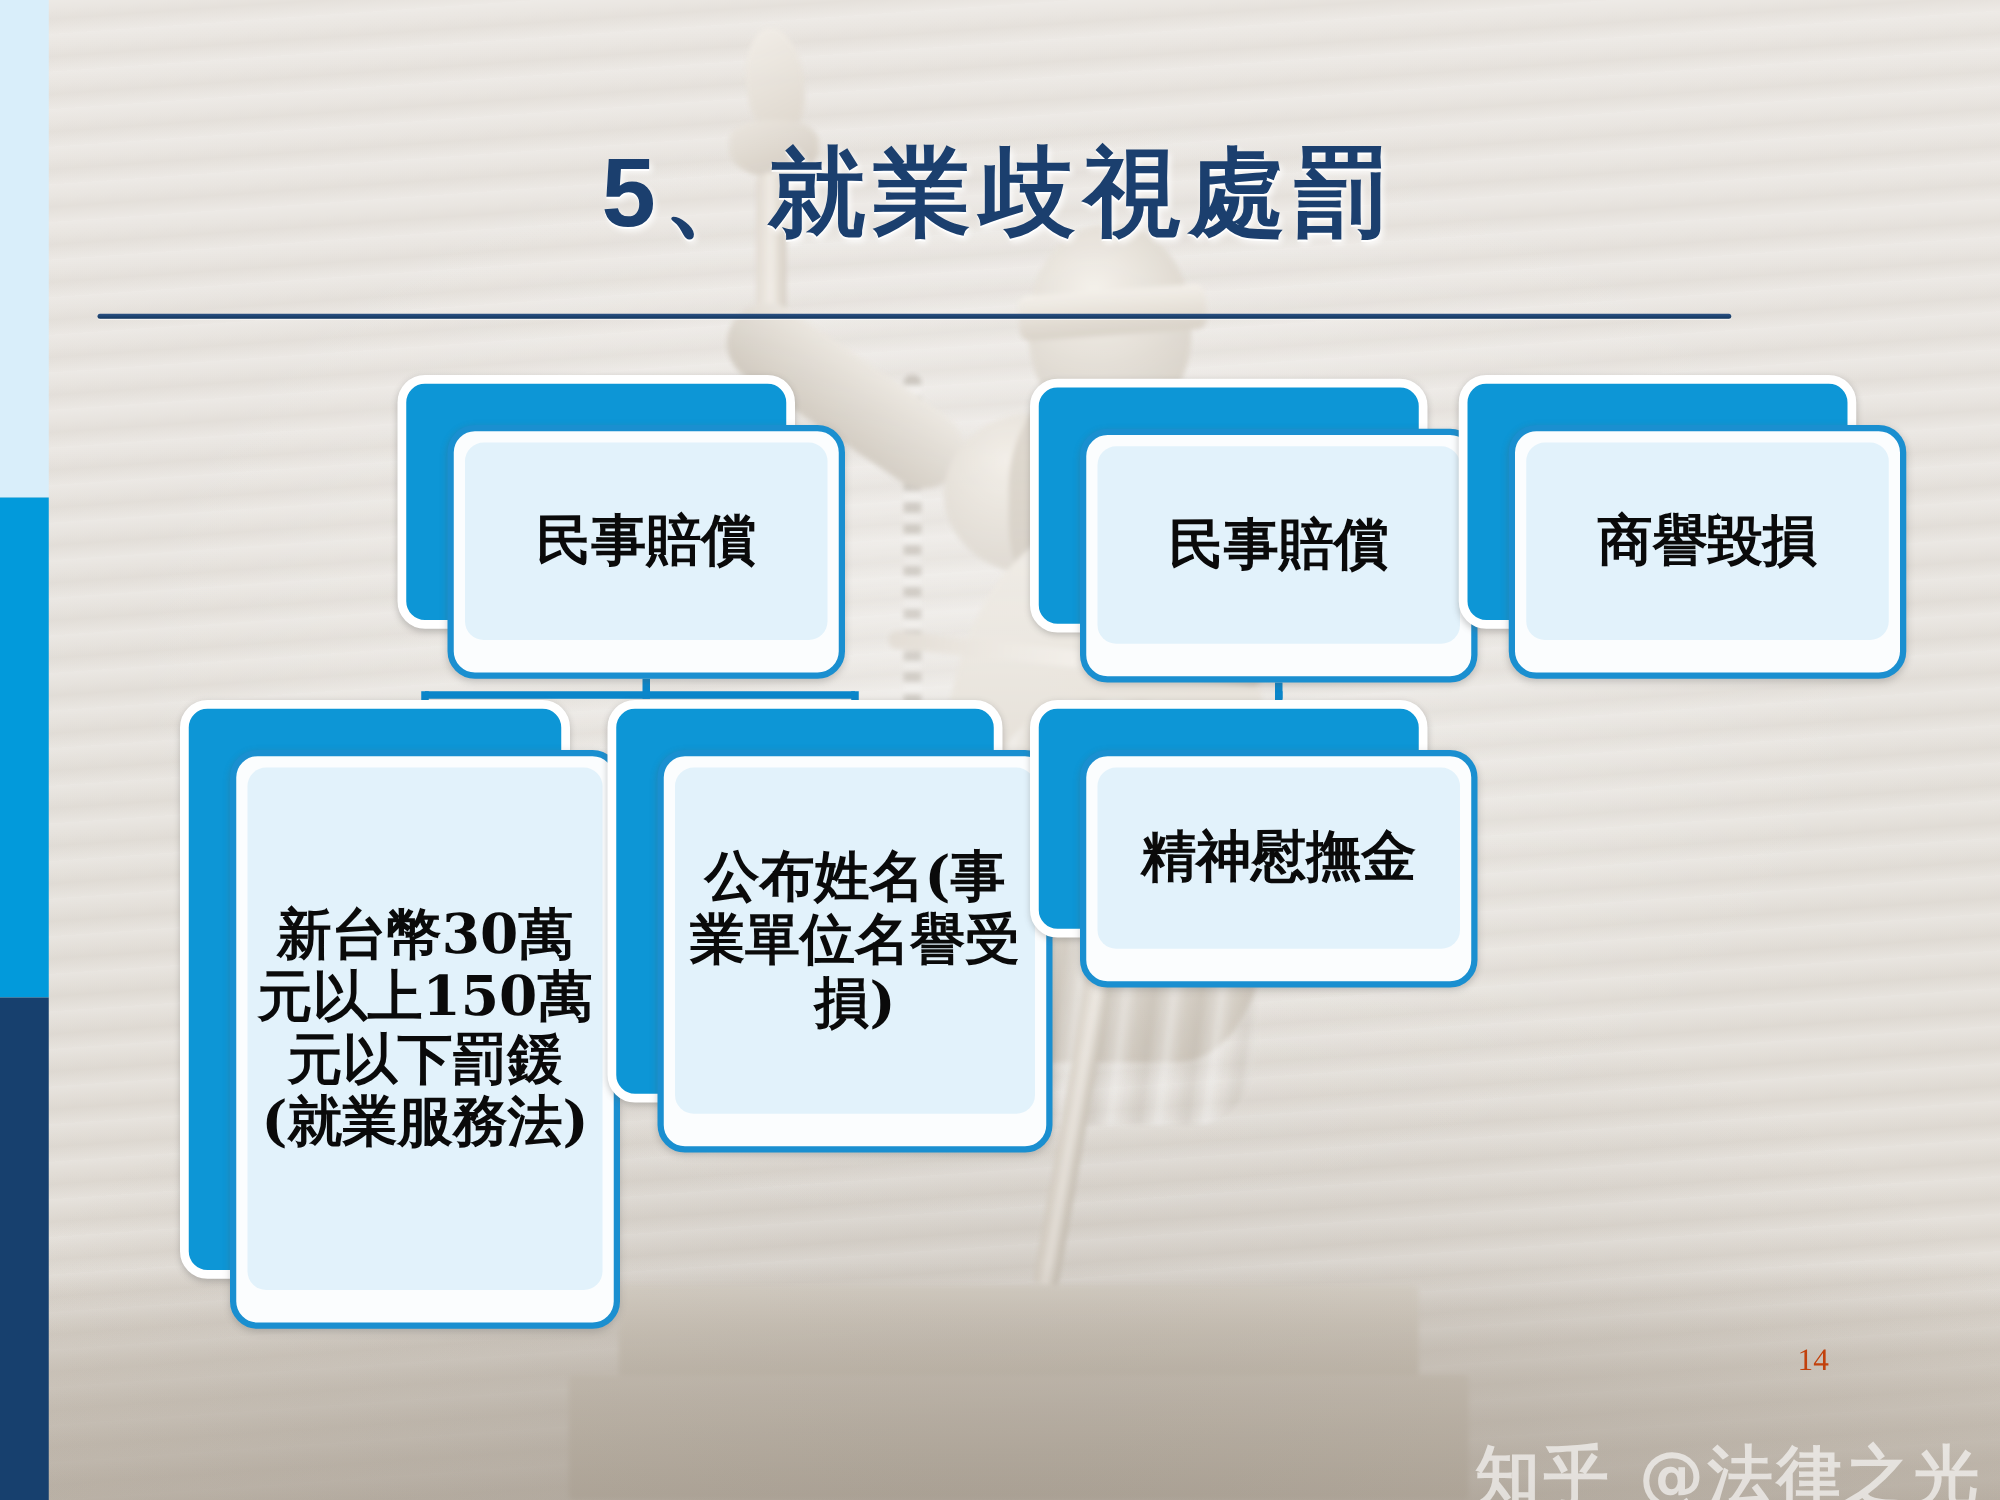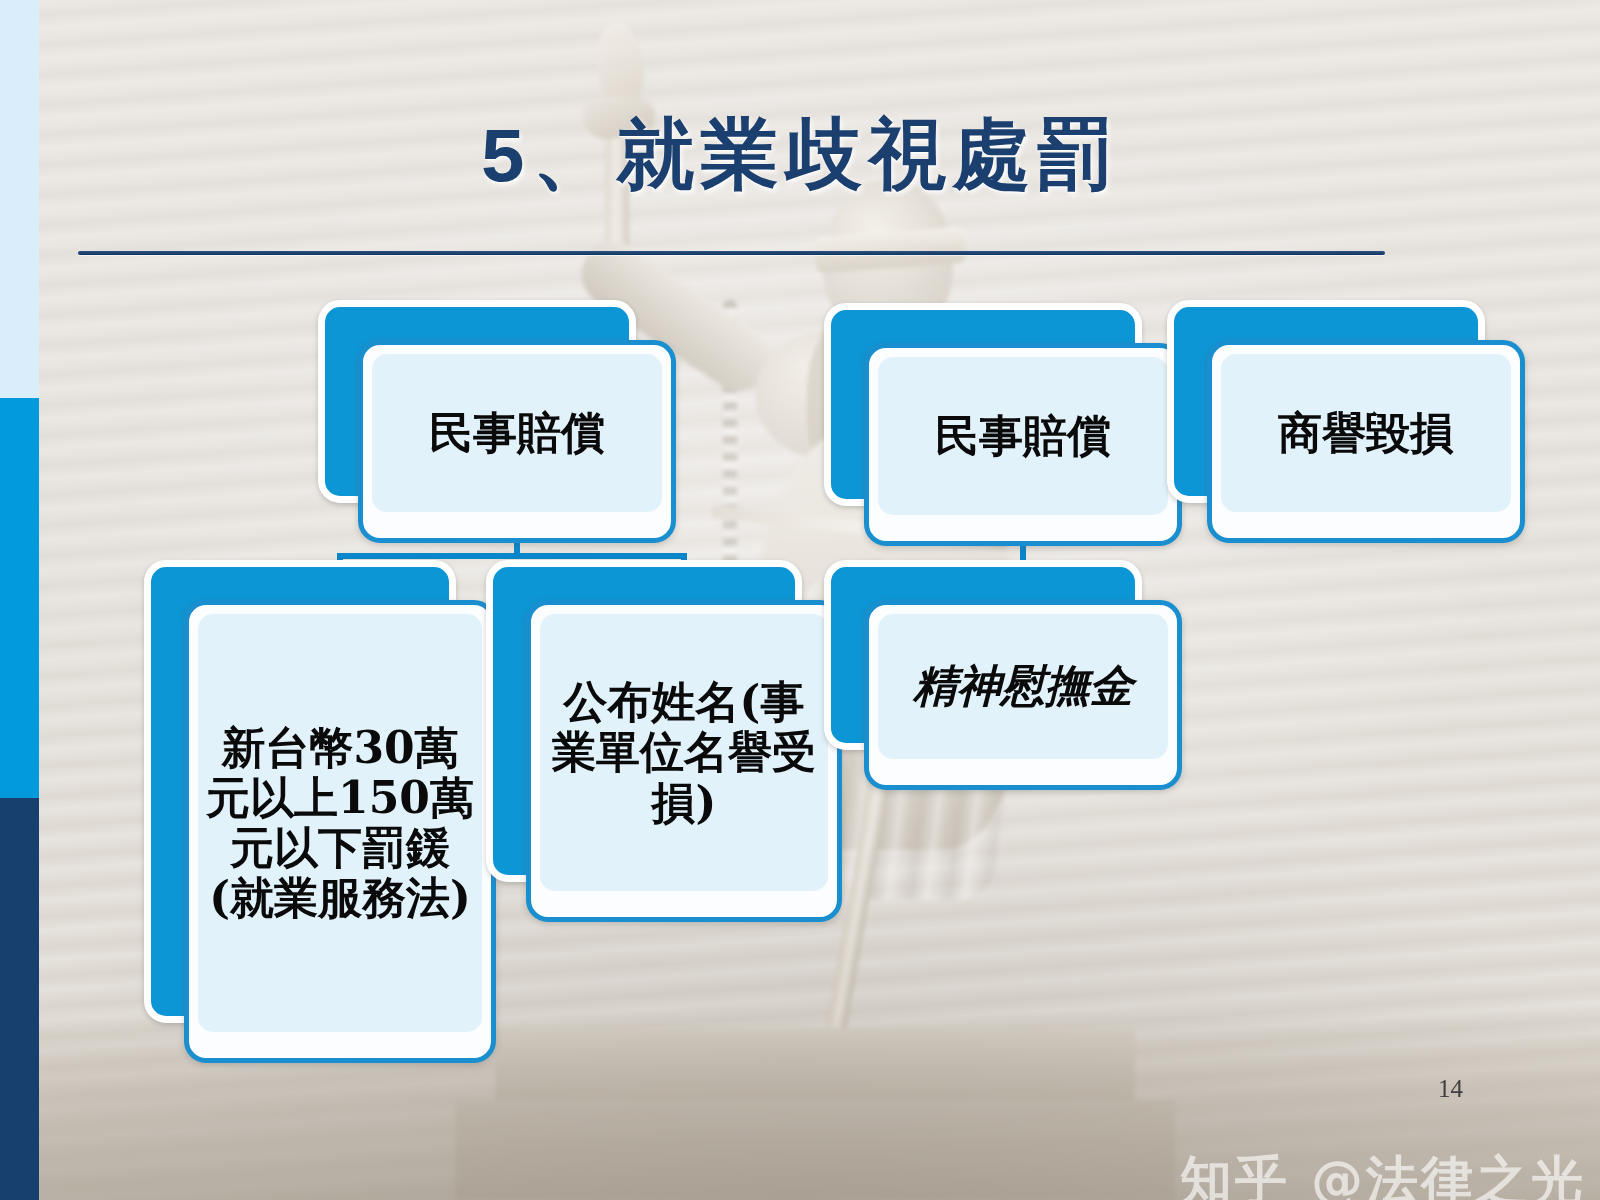--- a/index.html
+++ b/index.html
@@ -83,21 +83,21 @@
 
   
   .sidebar{position:absolute;left:0;top:0;width:39px;height:1200px;}
   .sb-seg{position:absolute;left:0;width:39px;}
 
   
   .title{
     position:absolute;left:0;top:103px;width:1600px;text-align:center;
     font-size:78px;letter-spacing:6px;color:#1b3f6e;font-weight:700;
     text-shadow:2px 3px 5px rgba(255,255,255,.85),0 1px 0 rgba(255,255,255,.9);
-    font-family:Liberation Mono, monospace;
+    font-family:Liberation Sans, sans-serif;
   }
   .rule{position:absolute;left:78px;top:251px;width:1307px;height:4px;
         background:linear-gradient(180deg,#2b5183,#12365f);border-radius:2px;
         box-shadow:0 1px 0 rgba(255,255,255,.6);}
 
   
   .conn{position:absolute;background:#0a86ca;}
 
   
   .card{position:absolute;}
@@ -118,21 +118,21 @@
     background:#e2f2fb;border-radius:15px;
     display:flex;align-items:center;justify-content:center;
   }
   .card .txt{
     color:#0a0a0a;font-weight:600;text-align:center;line-height:1.14;
     font-family:"DejaVu Serif","Liberation Serif",serif;
     padding:0 6px;word-break:break-all;
   }
 
   
-  .pagenum{position:absolute;left:1438px;top:1075px;font-size:25px;color:#404040;
+  .pagenum{position:absolute;left:1438px;top:1075px;font-size:25px;color:#c2410c;
            font-family:"Liberation Serif",serif;}
   .watermark{position:absolute;left:1180px;top:1146px;font-size:52px;letter-spacing:3px;
              color:rgba(255,255,255,.62);font-weight:700;white-space:nowrap;
              font-family:"DejaVu Sans","Liberation Sans",sans-serif;}
 </style>
 </head>
 <body>
 
 <div id="slide">
 
@@ -214,21 +214,21 @@
       <div class="card" style="left: 486px; top: 560px; width: 356px; height: 408px;">
         <div class="back" style="width: 316px; height: 322px;"></div>
         <div class="front" style="left: 40px; top: 40px; width: 316px; height: 322px;">
           <div class="inner">
             <div class="txt" style="font-size: 44px;">公布姓名(事業單位名譽受損)</div>
           </div>
         </div>
       </div>
       <div class="card" style="left: 824px; top: 560px; width: 358px; height: 230px;">
         <div class="back" style="width: 318px; height: 190px;"></div>
-        <div class="front" style="left: 40px; top: 40px; width: 318px; height: 190px; font-style: italic;">
+        <div class="front" style="left: 40px; top: 40px; width: 318px; height: 190px;">
           <div class="inner">
             <div class="txt" style="font-size: 44px;">精神慰撫金</div>
           </div>
         </div>
       </div>
     </div>
 
   <div class="pagenum">14</div>
   <div class="watermark">知乎 @法律之光</div>
 

